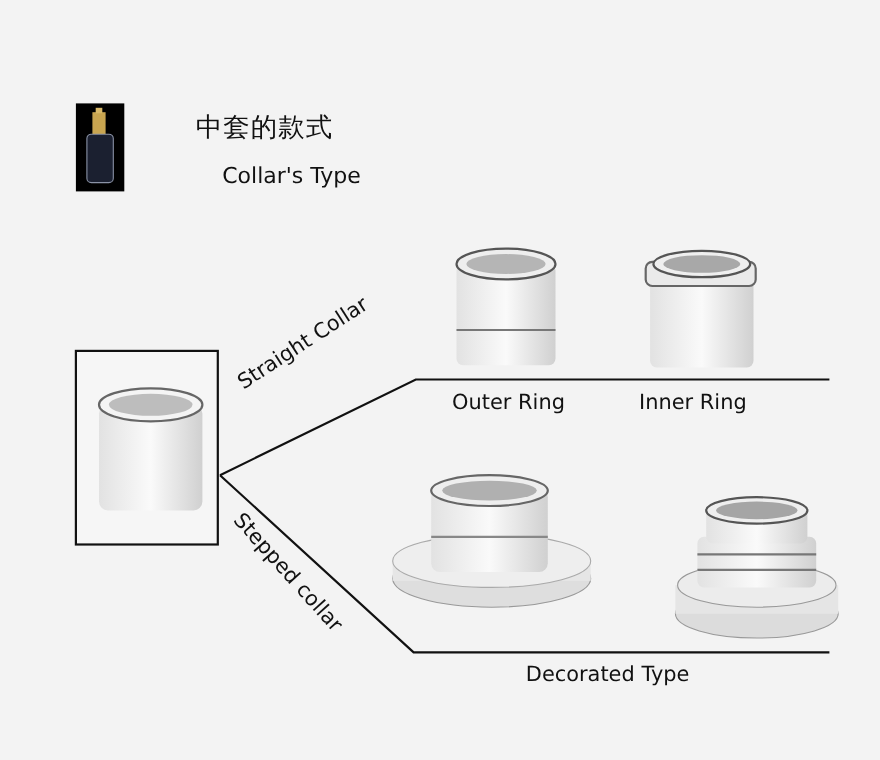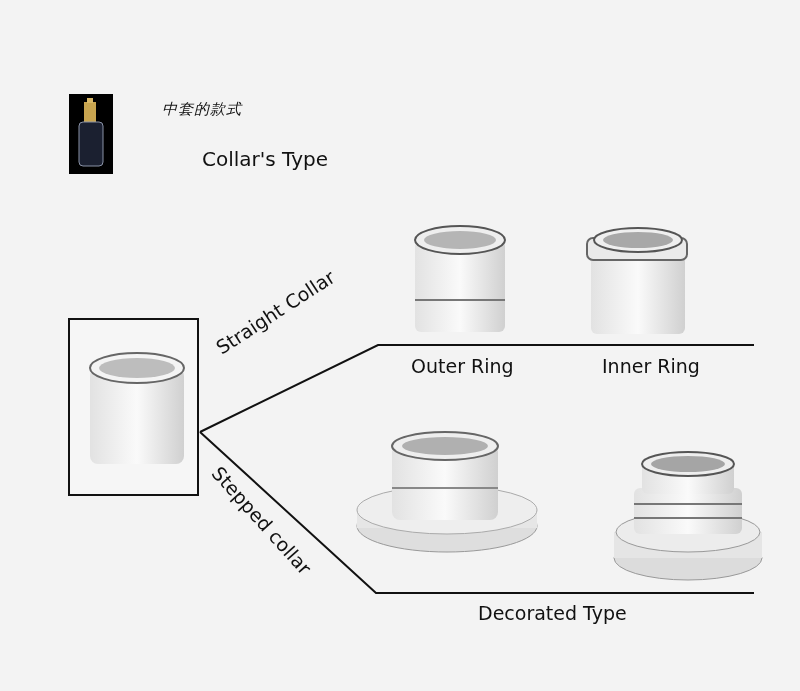--- a/index.html
+++ b/index.html
@@ -1,25 +1,25 @@
 <!DOCTYPE html>
 <html><head>
 <meta charset="utf-8">
 <style>
   html, body { margin:0; padding:0; }
   body { width:800px; height:691px; background:#f3f3f3; position:relative; overflow:hidden;
          font-family:"DejaVu Sans","Liberation Sans",sans-serif; color:#111; }
   .abs { position:absolute; }
   .thumb { left:69px; top:94px; width:44px; height:80px; background:#000; }
-  .title-cn { left:162px; top:100px; font-size:15px; letter-spacing:1px;font-style:italic; }
+  .title-cn { left:178px; top:100px; font-size:24px; letter-spacing:1px; }
   .title-en { left:162px; top:147px; font-size:20px;margin-left:40px; }
   .framebox { left:68px; top:318px; width:131px; height:178px; border:2px solid #111; box-sizing:border-box; background:#f6f6f6; }
   .label { font-size:19px; color:#111; }
   .lbl-outer { left:411px; top:355px; }
-  .lbl-inner { left:581px; top:355px;margin-left:21px; }
+  .lbl-inner { left:581px; top:355px; }
   .lbl-deco { left:478px; top:602px; }
   .lbl-straight { left:212px; top:340px; transform-origin:0 0; transform:rotate(-33deg); font-size:19px; white-space:nowrap; }
   .lbl-stepped { left:224px; top:462px; transform-origin:0 0; transform:rotate(48deg); font-size:19px; white-space:nowrap; }
   svg.lines { left:0; top:0; }
 </style>
 </head>
 <body>
 
 <svg class="abs lines" width="800" height="691">
   <polyline points="200,432 378,345 754,345" fill="none" stroke="#111" stroke-width="2"></polyline>

